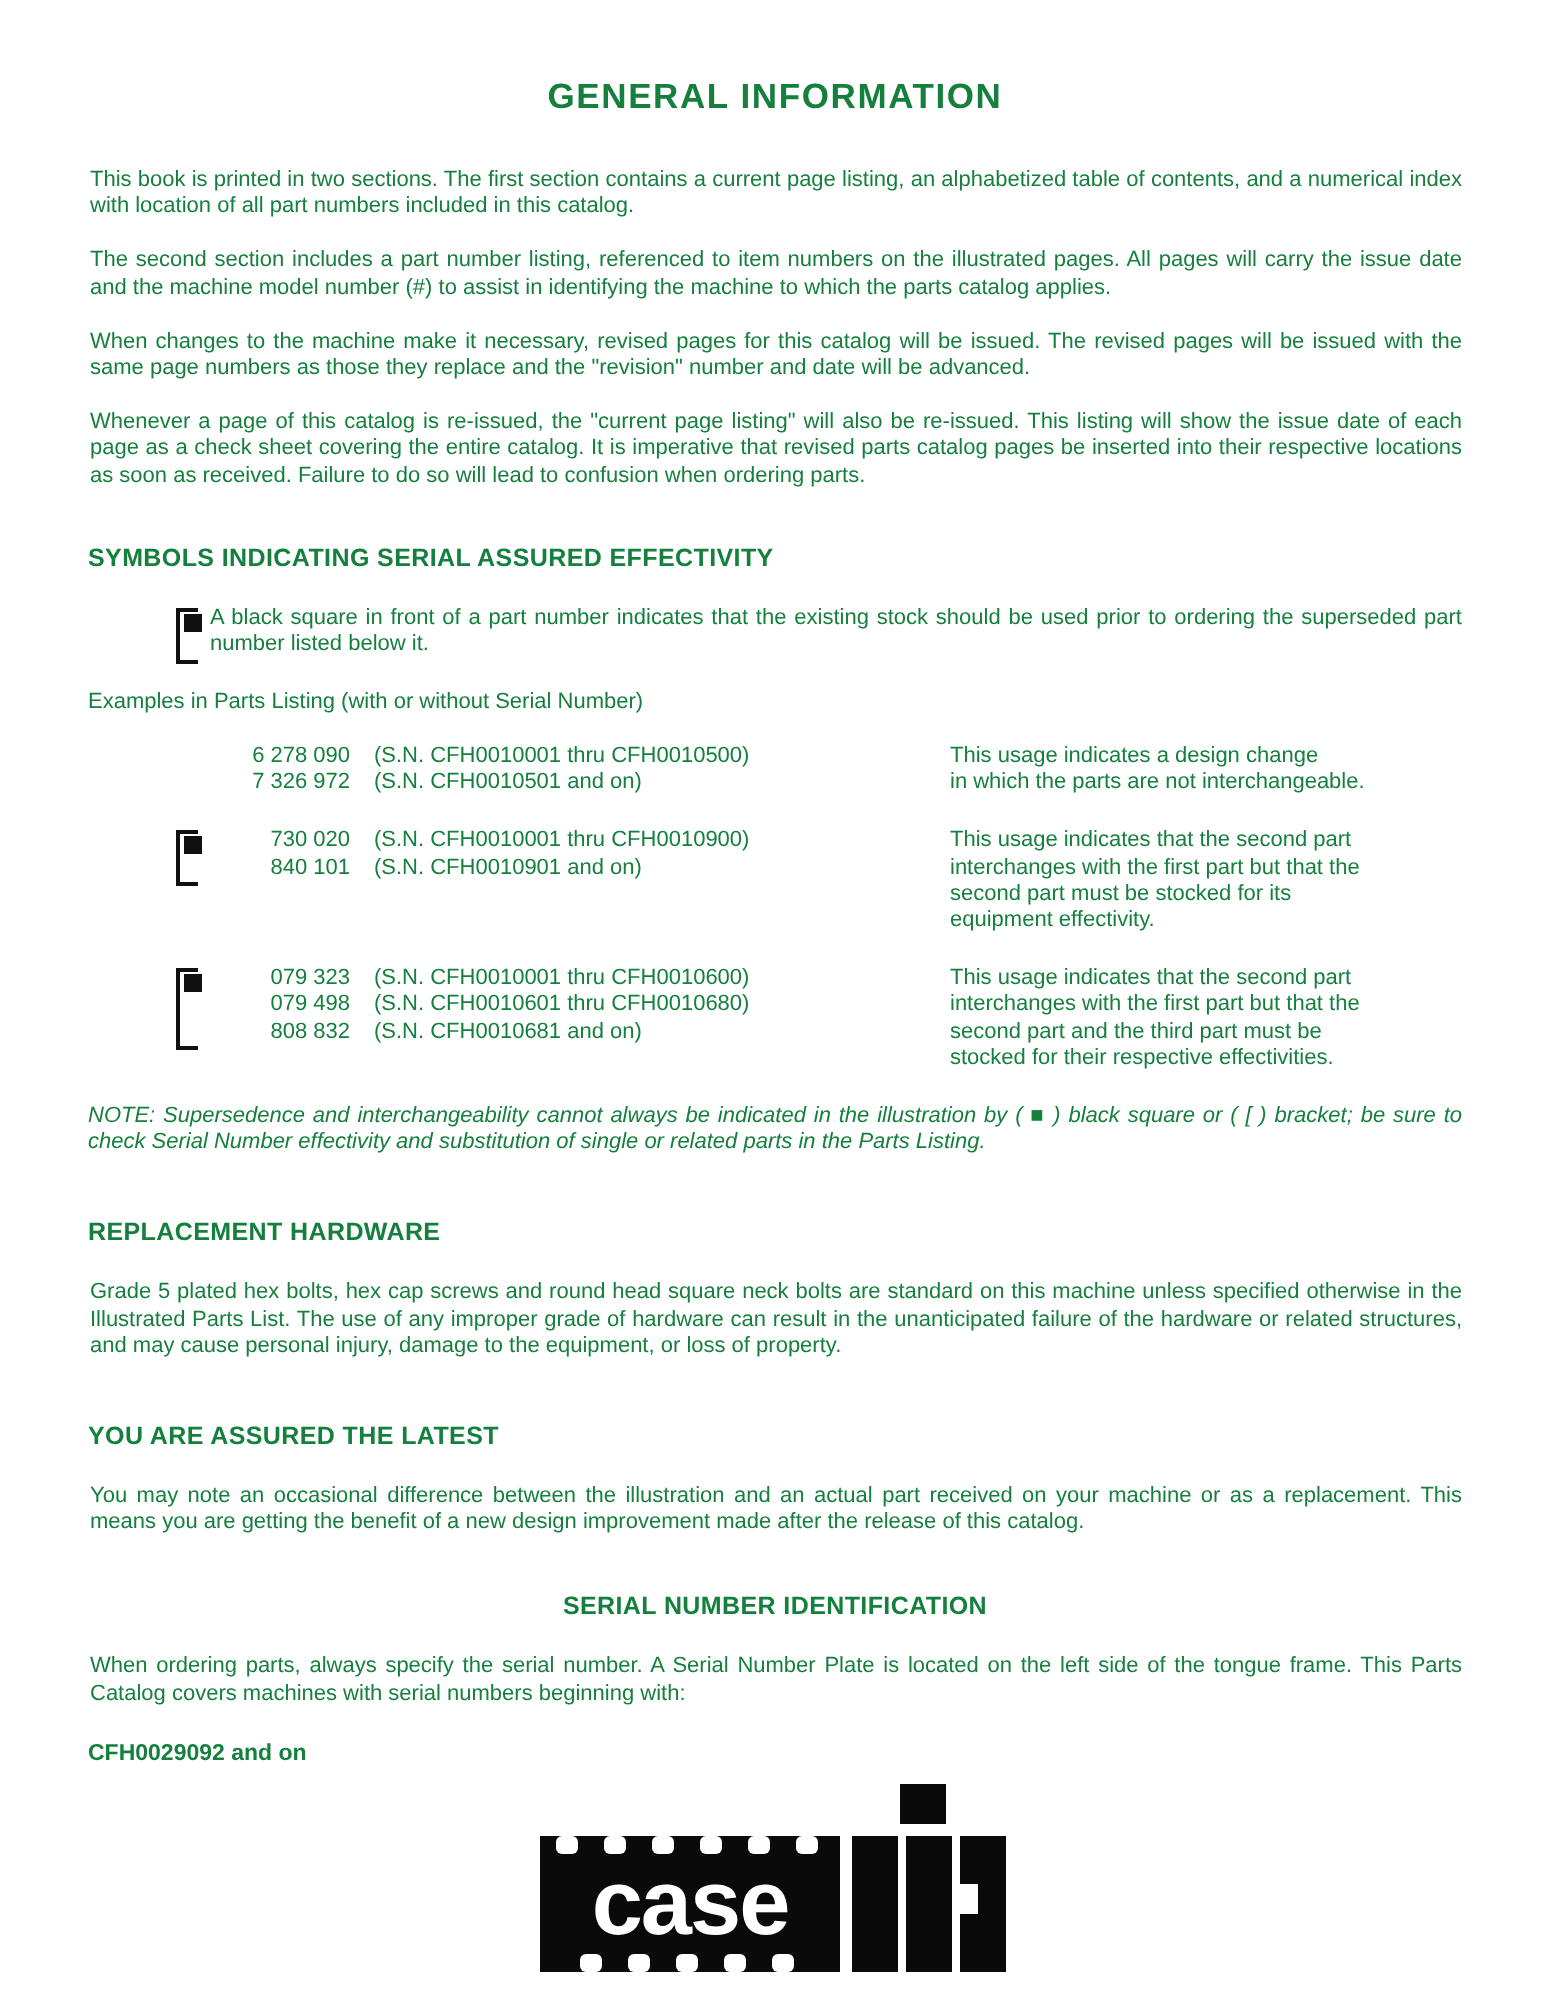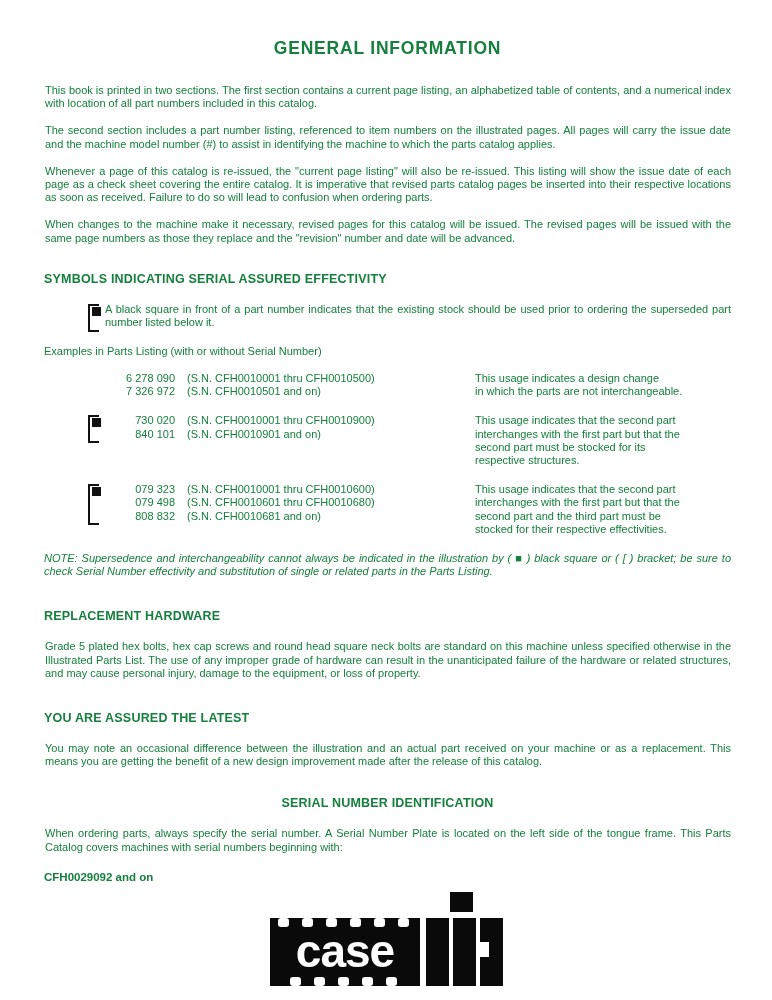--- a/index.html
+++ b/index.html
@@ -62,22 +62,22 @@
 </style>
 </head>
 <body>
 
 <div class="page">
 
   <h1 class="title">GENERAL INFORMATION</h1>
 
   <p class="body-p">This book is printed in two sections.  The first section contains a current page listing, an alphabetized table of contents, and a numerical index with location of all part numbers included in this catalog.</p>
   <p class="body-p">The second section includes a part number listing, referenced to item numbers on the illustrated pages.  All pages will carry the issue date and the machine model number (#) to assist in identifying the machine to which the parts catalog applies.</p>
+  <p class="body-p">When changes to the machine make it necessary, revised pages for this catalog will be issued.  The revised pages will be issued with the same page numbers as those they replace and the "revision" number and date will be advanced.</p>
   <p class="body-p">Whenever a page of this catalog is re-issued, the "current page listing" will also be re-issued.  This listing will show the issue date of each page as a check sheet covering the entire catalog.  It is imperative that revised parts catalog pages be inserted into their respective locations as soon as received.  Failure to do so will lead to confusion when ordering parts.</p>
-  <p class="body-p">When changes to the machine make it necessary, revised pages for this catalog will be issued.  The revised pages will be issued with the same page numbers as those they replace and the "revision" number and date will be advanced.</p>
 
   <h2 class="section-h">SYMBOLS INDICATING SERIAL ASSURED EFFECTIVITY</h2>
 
   <div class="legend-row">
     <div class="bcol">
       <div class="bracket h2l">
         <div class="bsq"></div>
       </div>
     </div>
     <div class="legend-text">A black square in front of a part number indicates that the existing stock should be used prior to ordering the superseded part number listed below it.</div>
@@ -116,21 +116,21 @@
       </div>
       <div class="prow">
         <span class="pnum">840 101</span>
         <span class="pser">(S.N. CFH0010901 and on)</span>
       </div>
     </div>
     <div class="desc">
       <div>This usage indicates that the second part</div>
       <div>interchanges with the first part but that the</div>
       <div>second part must be stocked for its</div>
-      <div>respective structures.</div>
+      <div>equipment effectivity.</div>
     </div>
   </div>
 
   <div class="example">
     <div class="bcol">
       <div class="bracket h3l">
         <div class="bsq"></div>
       </div>
     </div>
     <div class="parts">

